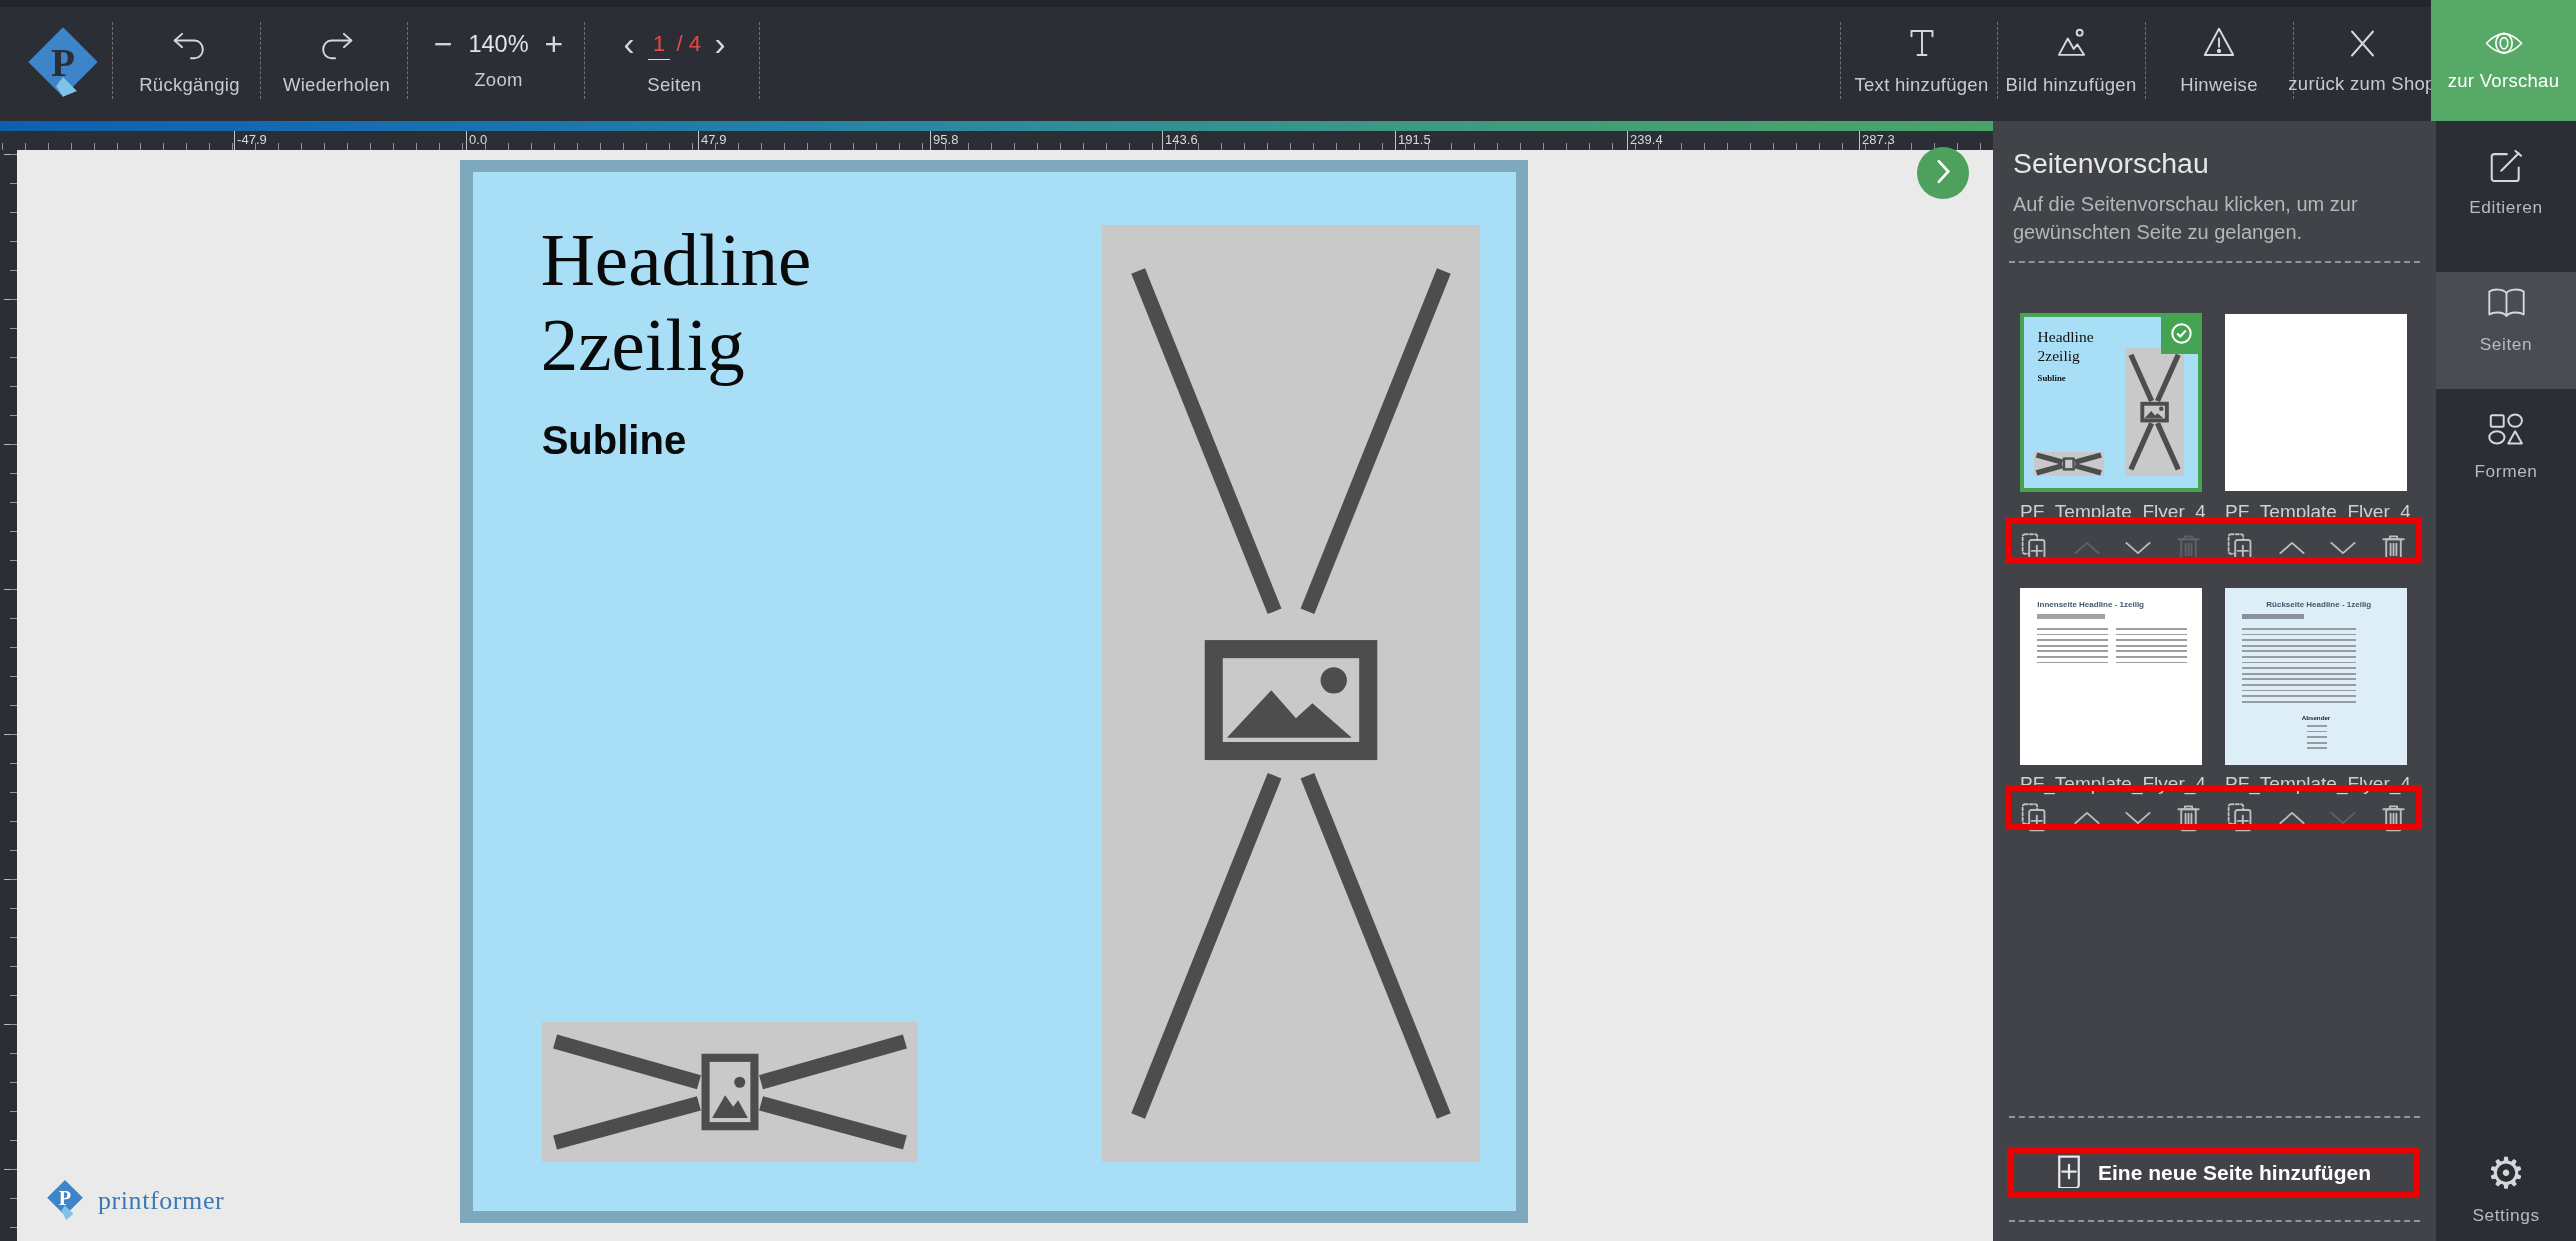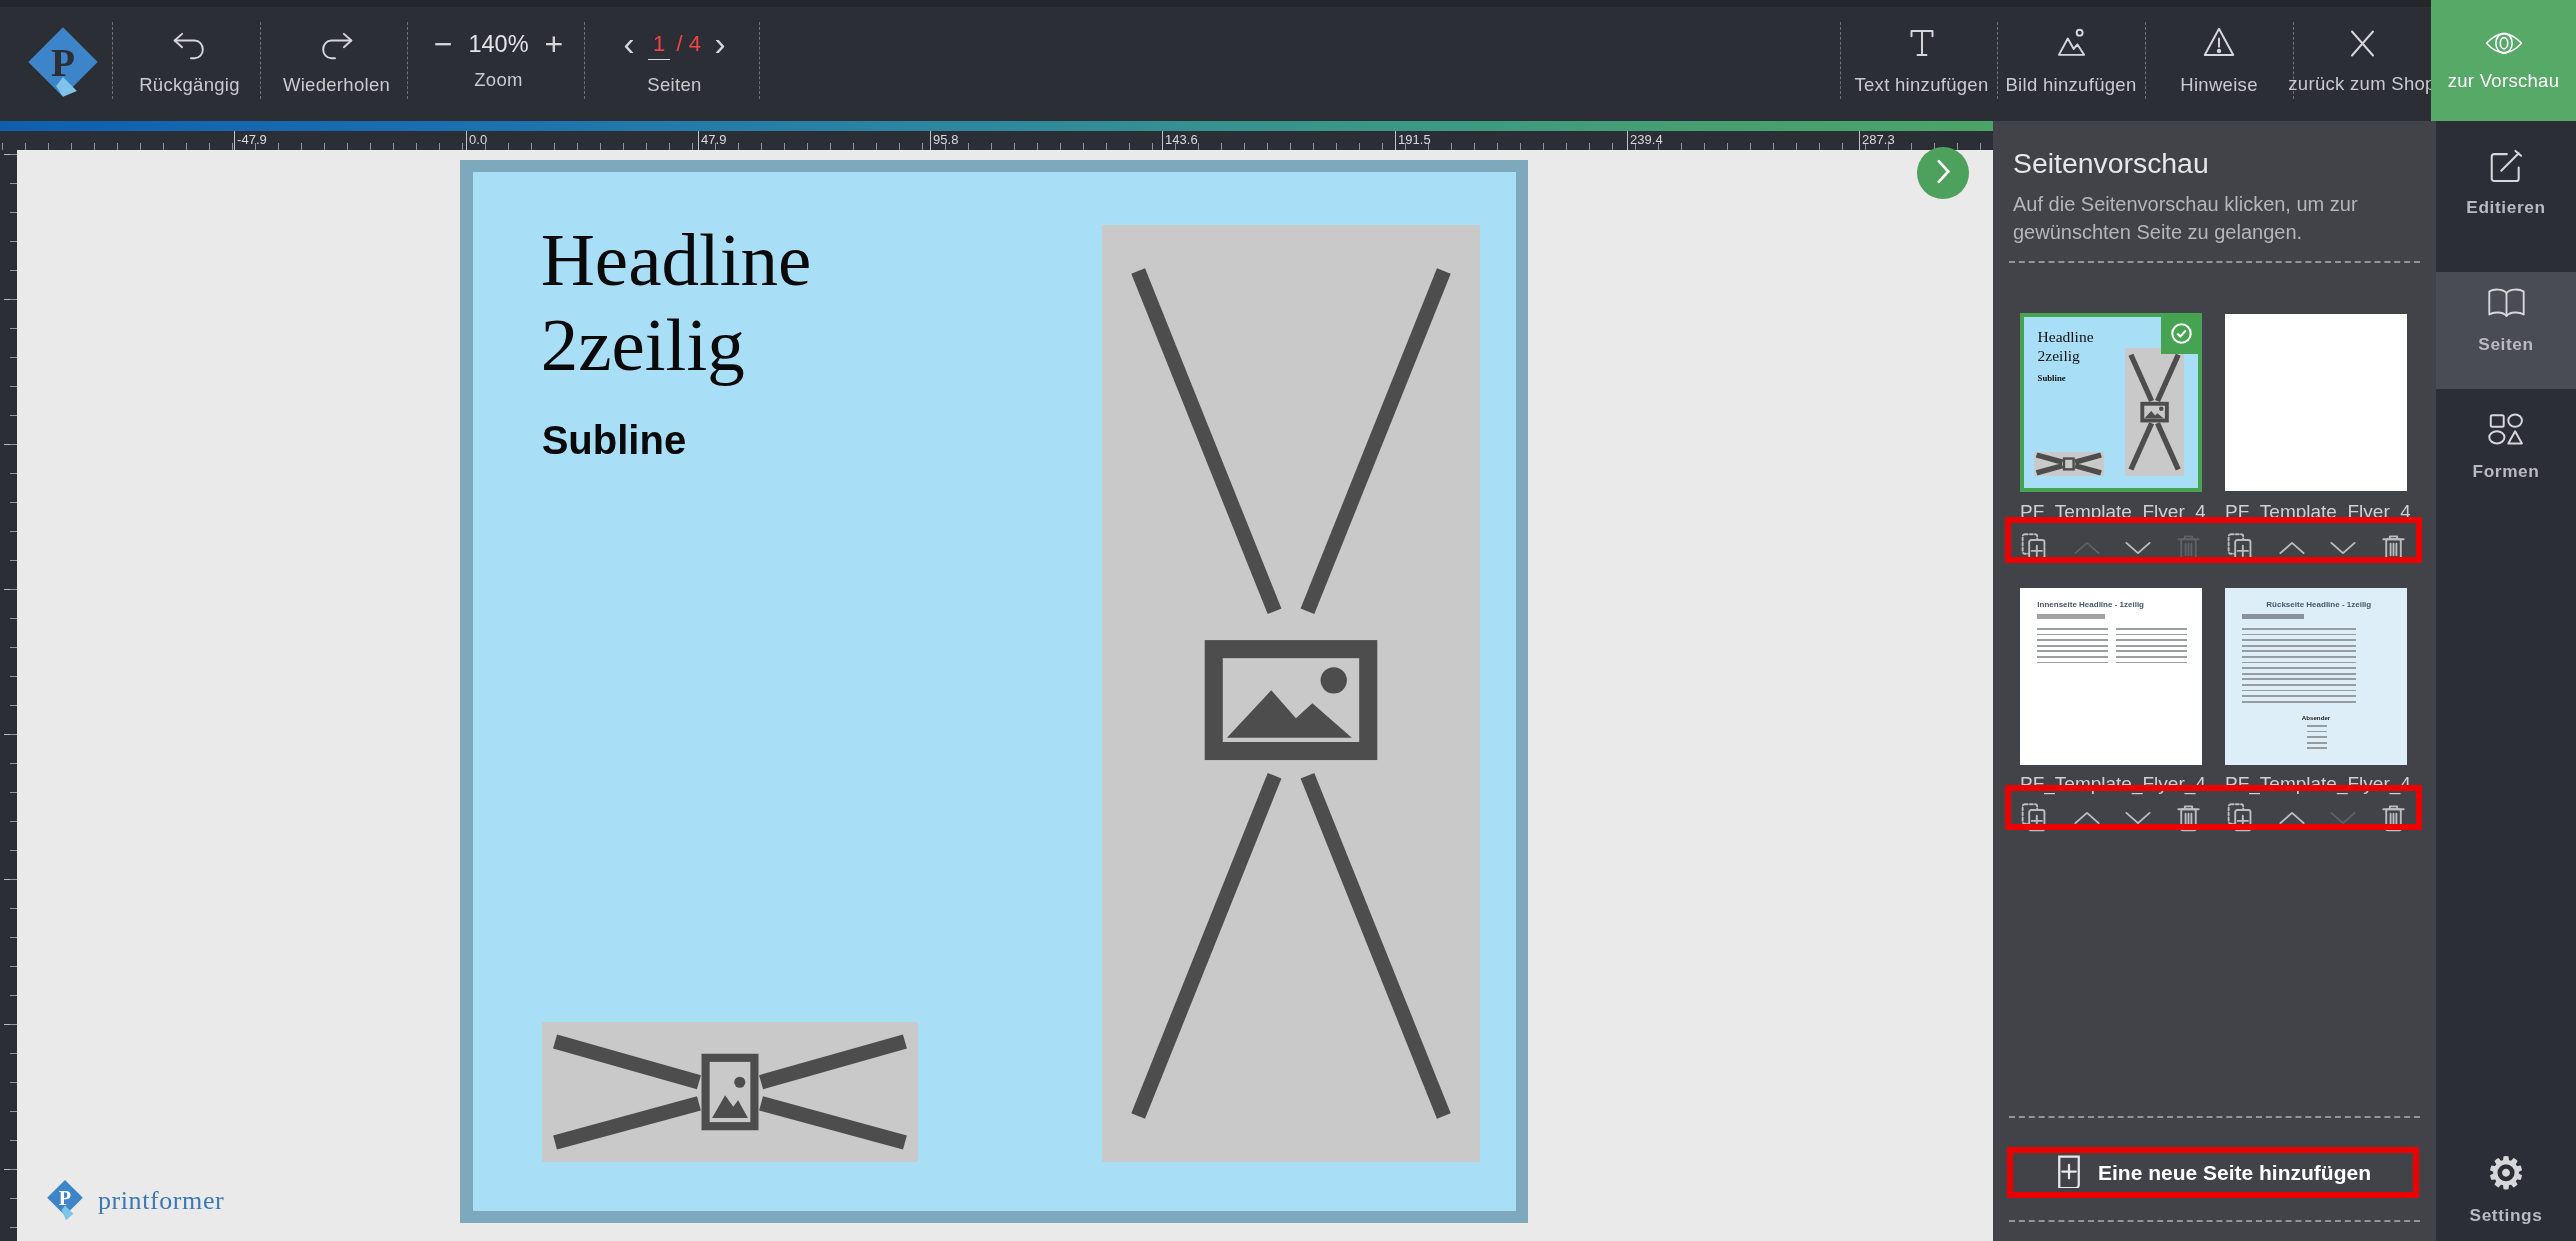--- a/index.html
+++ b/index.html
@@ -62,21 +62,21 @@
   #addpage{position:absolute;left:21px;top:1031px;width:399px;height:41px;display:flex;align-items:center;justify-content:center;gap:16px;color:#fff;cursor:pointer;}
   #addpage .txt{font-size:21px;font-weight:bold;}
   #addpage svg{stroke:#e7e8ea;fill:none;stroke-width:3;stroke-linecap:round;}
   
   .mini-hl{font-family:"Liberation Serif",serif;font-size:15.5px;line-height:18.5px;color:#111;}
   .mini-sub{font-size:8.7px;font-weight:bold;color:#111;}
   .tlines{background-image:repeating-linear-gradient(to bottom,#8a8d90 0 1.9px,transparent 1.9px 5.6px);opacity:.85;}
   .t3title{font-size:8px;color:#45576b;font-weight:bold;white-space:nowrap;}
   .t3sub{font-size:5.6px;color:#333;font-weight:bold;white-space:nowrap;}
   
-  #rail{left:2436px;top:121px;width:140px;height:1120px;background:#2c2e36;font-weight:bold;}
+  #rail{left:2436px;top:121px;width:140px;height:1120px;background:#2c2e36;}
   .ritem{position:absolute;left:0;width:140px;display:flex;flex-direction:column;align-items:center;gap:10px;color:#b9babd;cursor:pointer;}
   .ritem svg{stroke:#d6d7d9;fill:none;stroke-width:2.6;stroke-linecap:round;stroke-linejoin:round;}
   .ritem .rlbl{font-size:17.3px;letter-spacing:0.6px;}
   #rail .active-bg{position:absolute;left:0;top:151px;width:140px;height:117px;background:#4a4c53;}
   .gear{font-size:43px;color:#d6d7d9;line-height:43px;}
 </style>
 </head>
 <body>
 
 <div id="stage">

